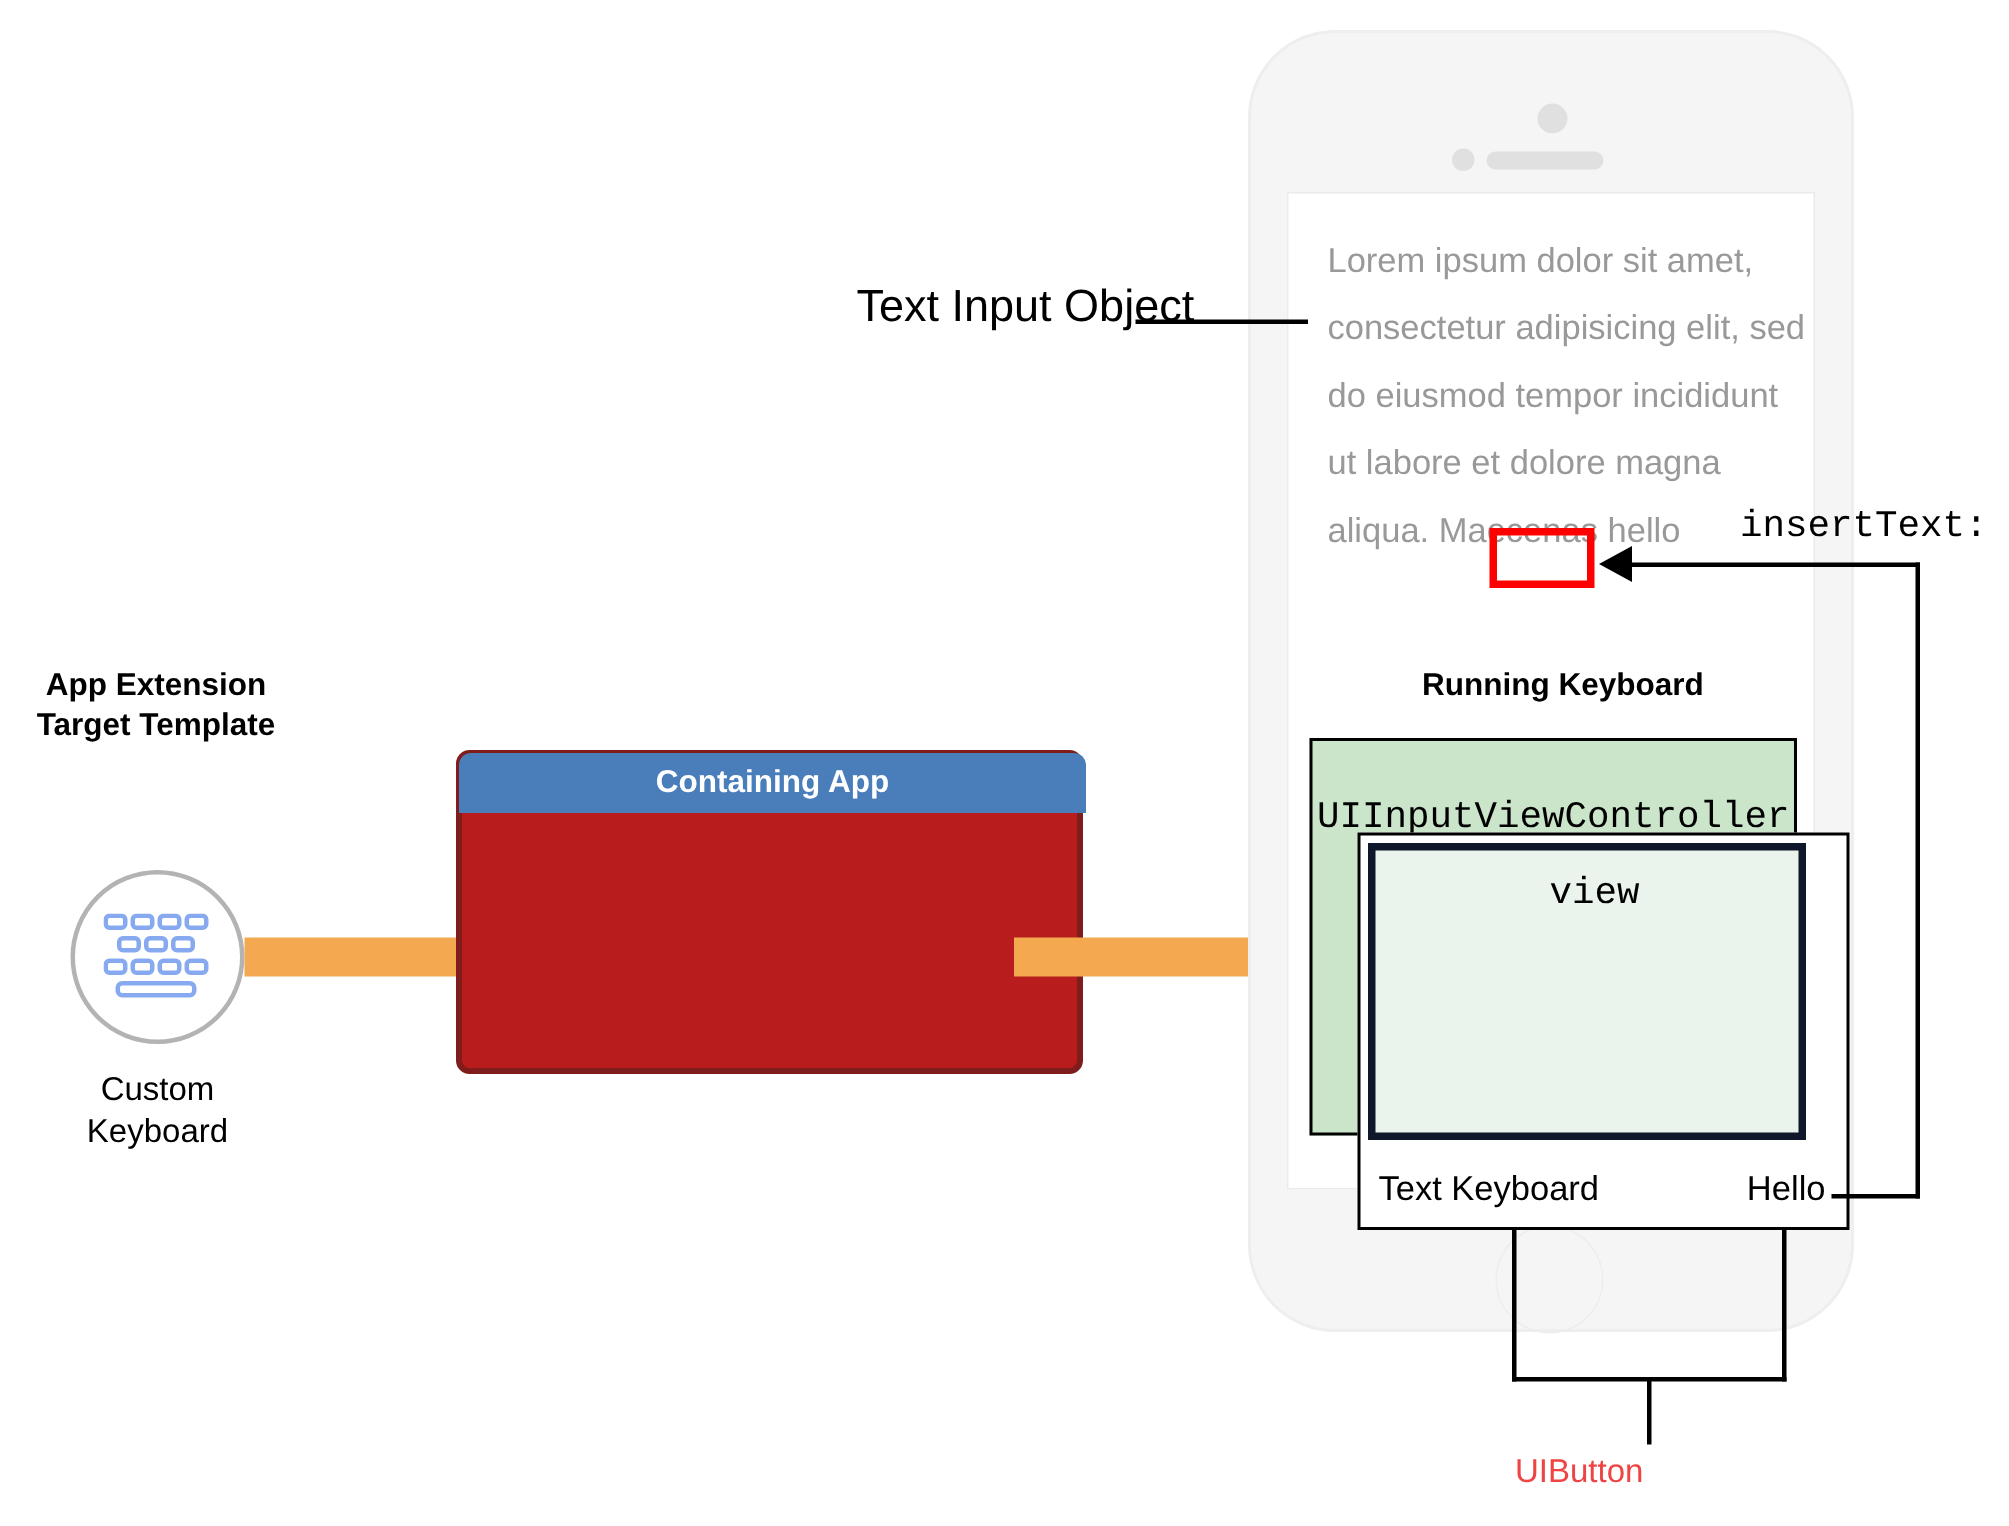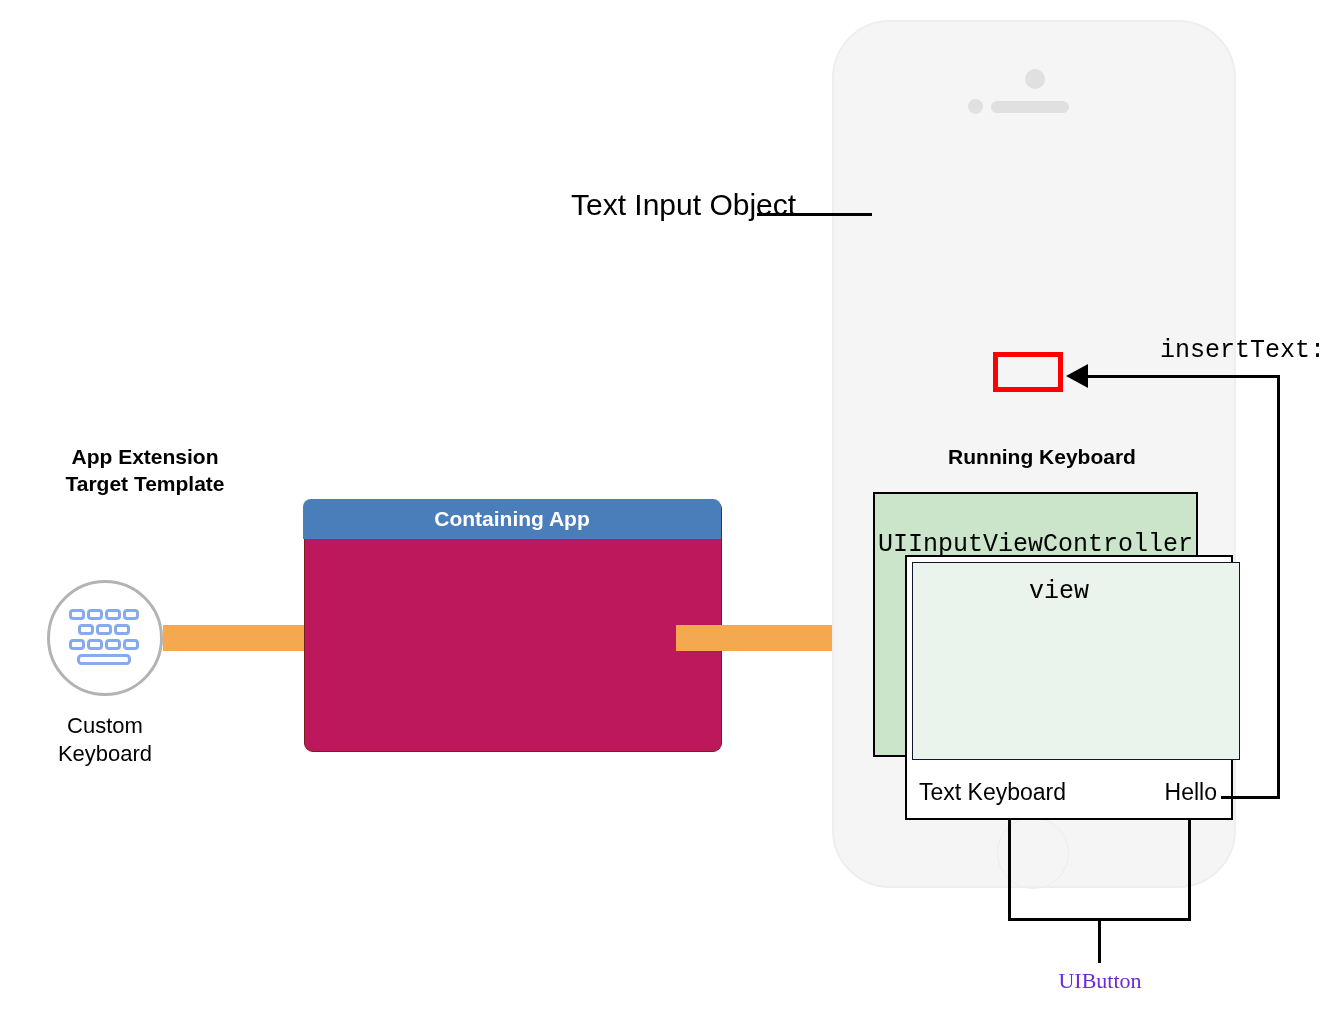--- a/index.html
+++ b/index.html
@@ -24,21 +24,21 @@
   .caption {
     font-weight: bold;
     font-size: 21px;
     color: #000000;
     text-align: center;
     line-height: 27px;
     white-space: pre-line;
   }
 
   
-  #tmpl-caption { left: 0px; top: 443px; width: 208px; padding-left: 41px; }
+  #tmpl-caption { left: 0px; top: 443px; width: 208px; }
 
   #kb-circle {
     left: 47px; top: 580px;
     width: 116px; height: 116px;
     border-radius: 50%;
     border: 3px solid #b3b3b3;
     background: #ffffff;
     box-sizing: border-box;
   }
   #kb-glyph { left: 69px; top: 609px; width: 72px; height: 57px; }
@@ -50,25 +50,25 @@
     line-height: 28px;
     color: #000000;
     white-space: pre-line;
   }
 
   
   #xcode-caption { left: 392px; top: 443px; width: 250px; }
 
   #containing-app {
     left: 304px; top: 500px;
-    width: 418px; height: 252px;
-    border: 1px solid #7f1d1d;
+    width: 418px; height: 216px;
+    border: 4px solid #7f1d1d;
     border-radius: 9px;
     box-sizing: border-box;
-    background: #be185d;
+    background: #b91c1c;
   }
   #containing-app-header {
     position: absolute;
     left: -2px; top: -2px;
     width: 418px; height: 40px;
     background: #4a7ebb;
     border-radius: 8px 8px 0 0;
     color: #ffffff;
     font-weight: bold;
     font-size: 21px;
@@ -205,23 +205,23 @@
   #view-box {
     left: 905px; top: 555px;
     width: 328px; height: 265px;
     background: #ffffff;
     border: 2px solid #000000;
     box-sizing: border-box;
   }
   #view-inner {
     position: absolute;
     left: 5px; top: 5px;
-    width: 328px; height: 198px;
+    width: 292px; height: 198px;
     background: #eaf4ec;
-    border: 1px solid #0f172a;
+    border: 5px solid #0f172a;
     box-sizing: border-box;
   }
   #view-label {
     position: absolute;
     left: 0; top: 14px;
     width: 292px;
     text-align: center;
     font-family: "Liberation Mono", monospace;
     font-size: 25px;
     color: #000000;
@@ -270,24 +270,22 @@
   }
 
   
   #ub-seg-left   { left: 1008px; top: 818px; width: 3px; height: 103px; }
   #ub-seg-right  { left: 1188px; top: 818px; width: 3px; height: 103px; }
   #ub-seg-bottom { left: 1008px; top: 918px; width: 183px; height: 3px; }
   #ub-seg-stem   { left: 1098px; top: 918px; width: 3px; height: 45px; }
   #uibutton-label {
     left: 1010px; top: 968px;
     width: 180px;
-    text-align: center;
     font-size: 22px;
-    color: #6d28d9;
-    font-family: Liberation Serif, serif;
+    color: #ef4444;
   }
 </style>
 </head>
 <body>
 
 <div id="stage">
 
   <div class="abs caption" id="tmpl-caption">App Extension
 Target Template</div>
 
@@ -332,20 +330,23 @@
     <div class="flow-bar"></div>
     <div class="flow-head"></div>
   </div>
 
   <div class="abs" id="phone">
     <div id="phone-camera"></div>
     <div id="phone-sensor"></div>
     <div id="phone-speaker"></div>
     <div id="phone-home"></div>
 
+    <div id="phone-screen">
+      <div id="lorem">Lorem ipsum dolor sit amet, consectetur adipisicing elit, sed do eiusmod tempor incididunt ut labore et dolore magna aliqua. Maecenas hello</div>
+    </div>
   </div>
 
   <div class="abs" id="hello-highlight"></div>
 
   <div class="abs caption" id="running-caption">Running Keyboard</div>
 
   <div class="abs" id="uiinputviewcontroller">
     <div id="uiivc-label">UIInputViewController</div>
   </div>
 

